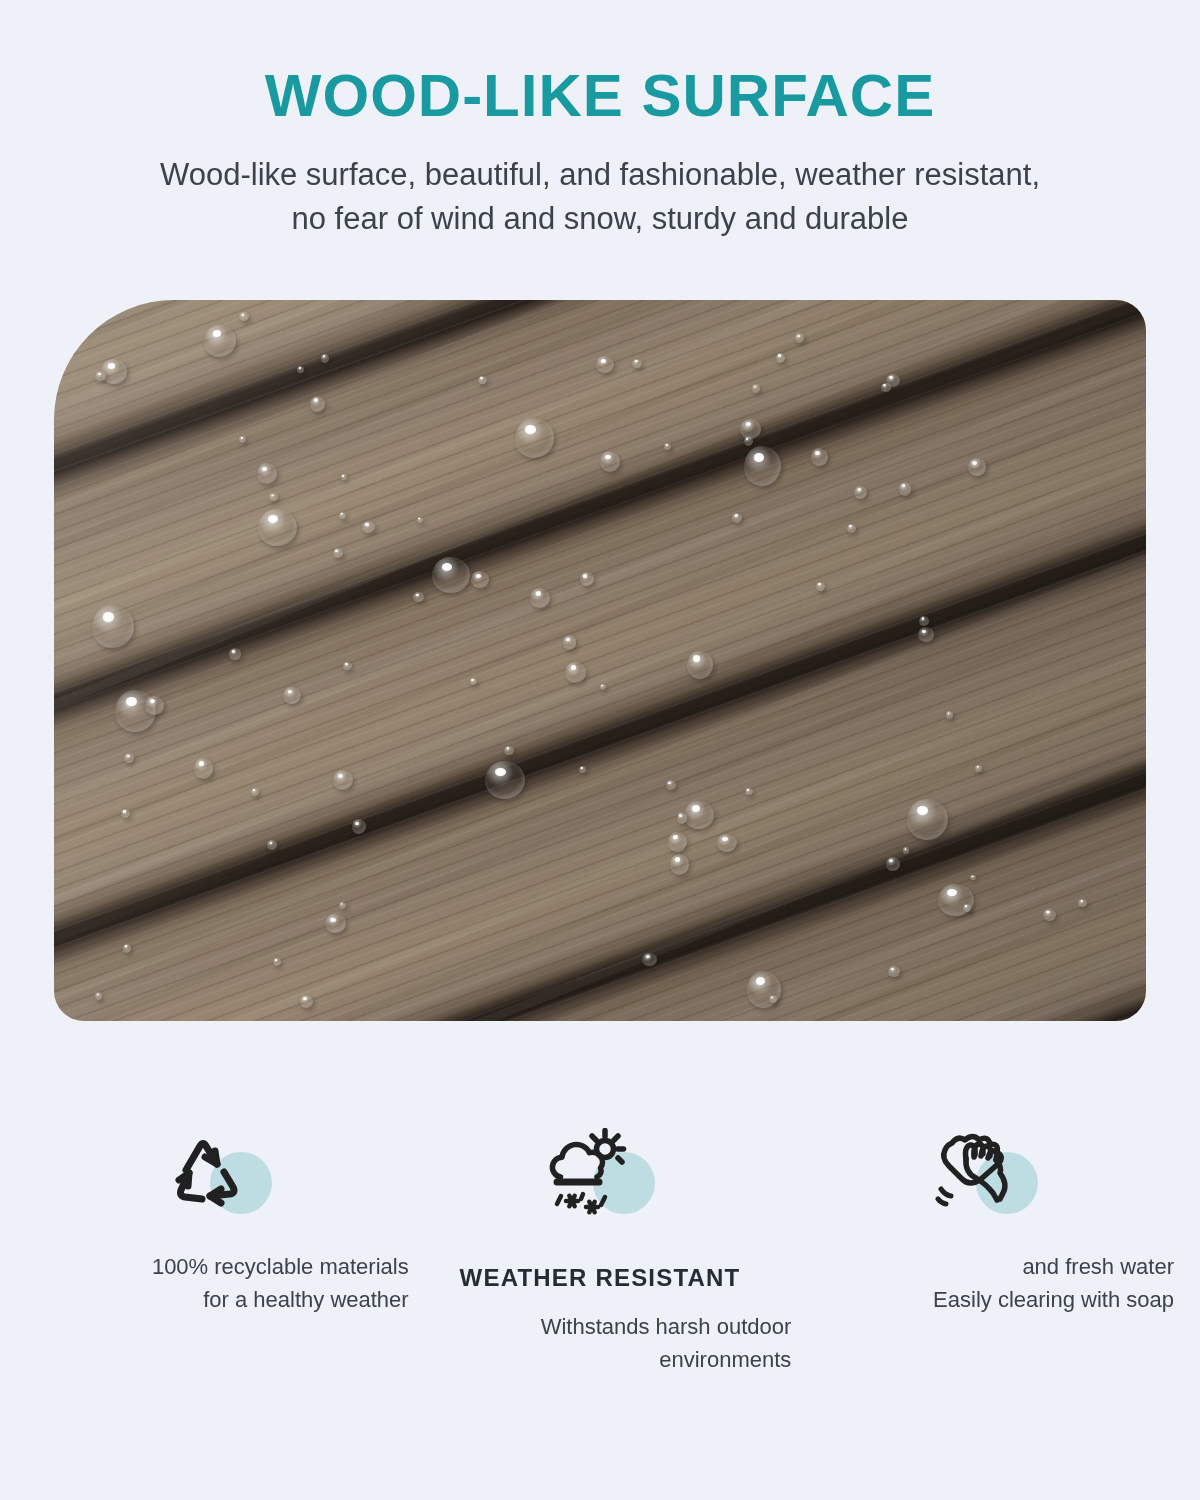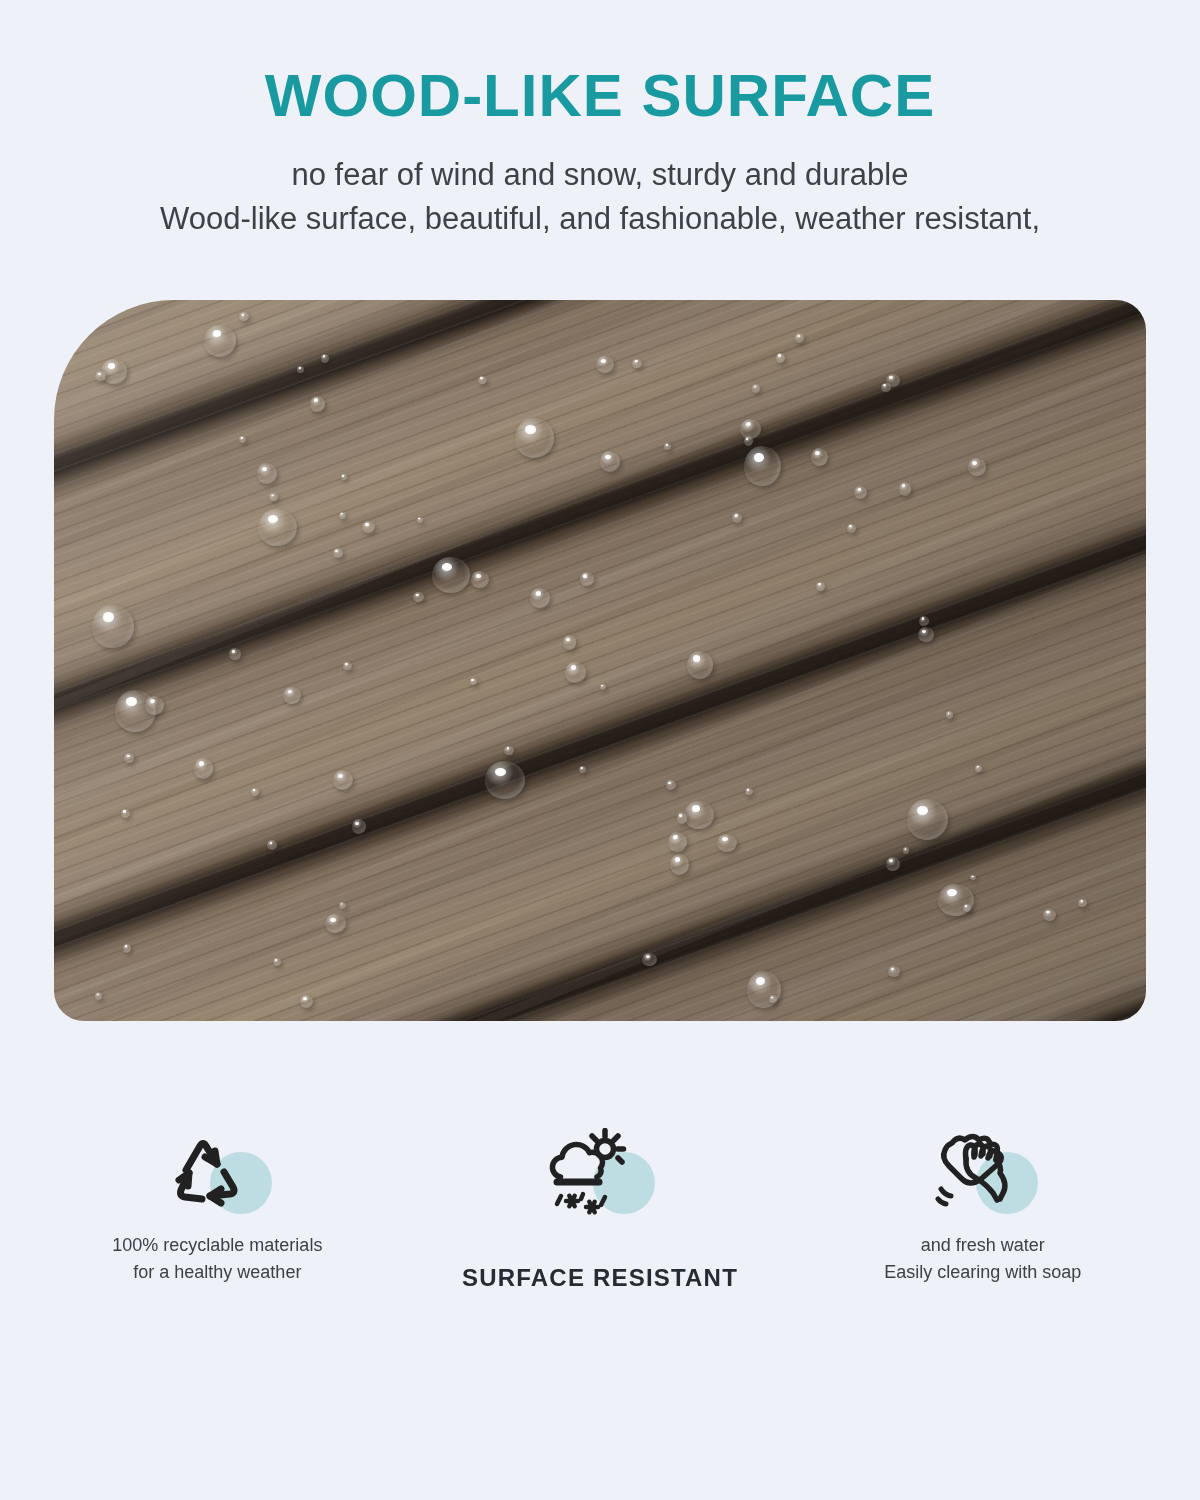--- a/index.html
+++ b/index.html
@@ -109,36 +109,38 @@
   }
   .icon-wrap svg{position:absolute;left:0;top:0;}
   .feature-title{
     margin-top:32px;
     color:var(--ink);
     font-size:24px;
     font-weight:700;
     letter-spacing:1.2px;
   }
   .feature-desc{
+    margin-top:18px;
     color:var(--body-ink);
-    font-size:18px;
+    font-size:22px;
     line-height:1.5;
+    text-align:right;
   }
   .feature-desc span{display:block;}
 </style>
 </head>
 <body>
 
 <div class="page">
 
   <div class="header">
     <h1 class="title">WOOD-LIKE SURFACE</h1>
     <p class="subtitle">
+      <span>Wood-like surface, beautiful, and fashionable, weather resistant,</span>
       <span>no fear of wind and snow, sturdy and durable</span>
-      <span>Wood-like surface, beautiful, and fashionable, weather resistant,</span>
     </p>
   </div>
 
   <div class="photo">
       <span class="drop" style="width: 37.5px; height: 40.8px; left: 689.9px; top: 145.7px;"></span>
       <span class="drop" style="width: 36px; height: 32.7px; left: 883.8px; top: 583.6px;"></span>
       <span class="drop" style="width: 38.8px; height: 37.3px; left: 203.9px; top: 208.8px;"></span>
       <span class="drop" style="width: 40px; height: 37.7px; left: 431.1px; top: 461.2px;"></span>
       <span class="drop" style="width: 41.2px; height: 41.1px; left: 852.5px; top: 498.9px;"></span>
       <span class="drop" style="width: 37.9px; height: 35.8px; left: 378.1px; top: 257.4px;"></span>
@@ -268,21 +270,25 @@
           </g>
           <g fill="none" stroke="#212121" stroke-width="4.5" stroke-linecap="round">
             <path d="M20 68 L16 76"></path>
             <path d="M25 73 H37 M28.3 67.8 L33.7 78.2 M33.7 67.8 L28.3 78.2"></path>
             <path d="M42 66 L40 71"></path>
             <path d="M45 79 H57 M48.3 73.8 L53.7 84.2 M53.7 73.8 L48.3 84.2"></path>
             <path d="M64 69 L60 77"></path>
           </g>
         </svg>
       </div>
-      <div class="feature-title">SURFACE RESISTANT</div>
+      <div class="feature-title">WEATHER RESISTANT</div>
+      <p class="feature-desc">
+        <span>Withstands harsh outdoor</span>
+        <span>environments</span>
+      </p>
     </div>
 
     <div class="feature">
       <div class="icon-wrap">
         <div class="icon-circle"></div>
         <svg width="96" height="96" viewBox="0 0 96 96">
           <g fill="none" stroke="#212121" stroke-width="5.5" stroke-linecap="round" stroke-linejoin="round">
             <path d="M28 15 Q34 7 41 12 Q49 5 55 12 Q64 7 66 16 Q75 15 73 24 Q81 29 74 36 L57 51 Q46 59 38 51 L25 38 Q17 30 21 22 Q23 17 28 15 Z"></path>
             <path d="M42 31 Q40 19 46 17 Q52 16 51 27"></path>
             <path d="M50 29 Q49 17 55 16 Q60 16 59 26"></path>

